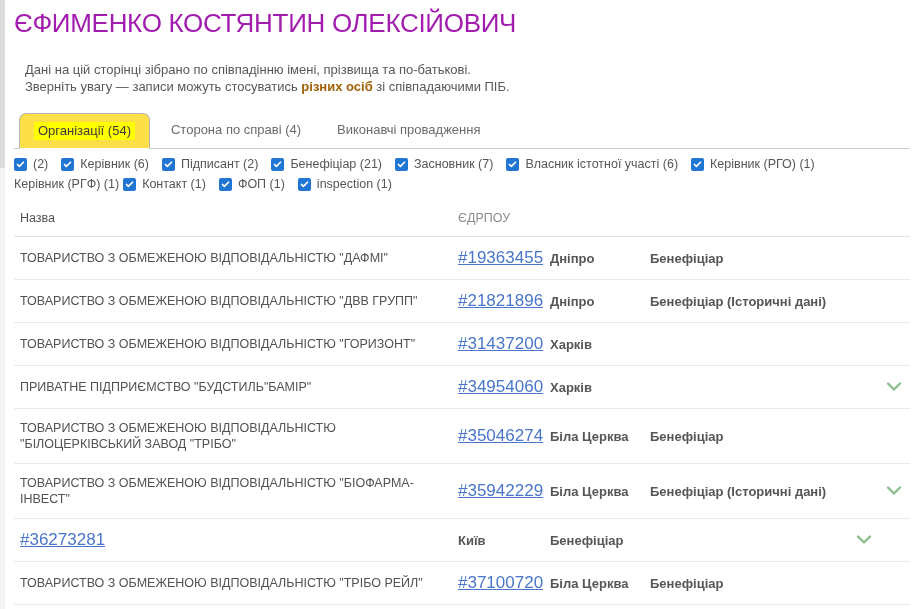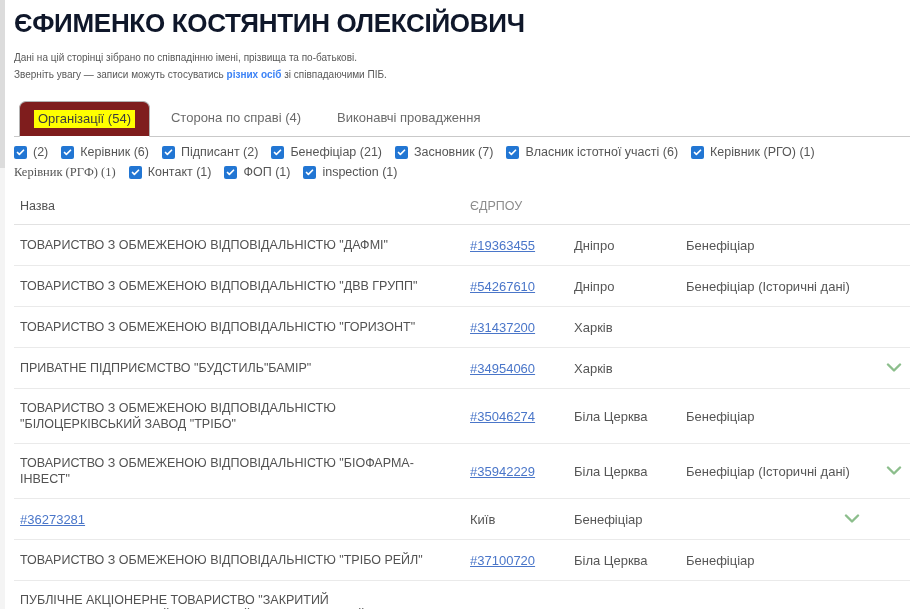--- a/index.html
+++ b/index.html
@@ -12,64 +12,64 @@
     font-family:"Liberation Sans", sans-serif;
     color:#555;
   }
   
   .left-scroll { position:absolute; left:0; top:0; width:5px; height:609px; background:#f4f4f4; }
   .left-scroll .thumb { position:absolute; left:0; top:0; width:5px; height:168px; background:#dcdcdc; }
 
   .content { position:absolute; left:5px; top:0; width:913px; padding:8px 8px 0 9px; }
 
   .page-title {
-    font-size:26px; font-weight:bold; color:#0f172a; letter-spacing:-0.3px;
-    line-height:30px; margin-bottom:11px;
-  }
-  .note { font-size:10px; color:#585858; line-height:17px; margin-bottom:17px; }
-  .note b { color:#3b82f6; }
+    font-size:26px; font-weight:normal; color:#a21caf; letter-spacing:-0.3px;
+    line-height:30px; margin-bottom:23px;
+  }
+  .note { font-size:13px; color:#585858; line-height:17px; margin-bottom:17px;margin-left:11px; }
+  .note b { color:#a16207; }
 
   
   .tabbar { display:flex; align-items:flex-end; border-bottom:1px solid #c9c9c9; padding-left:5px; }
   .tab {
     font-size:13px; color:#6b6b6b; padding:9px 14px 10px; cursor:pointer;
     border:1px solid transparent; white-space:nowrap; margin-right:6px;
   }
   .tab.active {
     border:1px solid #b3b3b3; border-bottom:1px solid #fff; margin-bottom:-1px;
-    border-radius:7px 7px 0 0; background:#7f1d1d; color:#3c3c3c;
+    border-radius:7px 7px 0 0; background:#fde047; color:#3c3c3c;
   }
   .tab.active .tab-label { background:var(--tab_highlight); padding:1px 4px 2px; }
 
   
   .filters { margin-top:7px; font-size:12.5px; color:#565656; }
   .f-row { display:flex; align-items:center; flex-wrap:nowrap; margin-bottom:4px; min-height:16px; }
   .fitem { display:flex; align-items:center; margin-right:13px; cursor:pointer; white-space:nowrap; }
   .cb {
     width:13px; height:13px; border-radius:2px; background:var(--checkbox);
     display:inline-flex; align-items:center; justify-content:center; flex:0 0 13px;
     margin-right:6px;
   }
   .cb svg { display:block; }
-  .flabel-only { margin-right:13px; white-space:nowrap;font-family:Liberation Serif, serif; }
+  .flabel-only { margin-right:4px; white-space:nowrap; }
 
   
   .tbl { margin-top:8px; }
   .thead, .trow {
     display:grid;
     grid-template-columns:438px 92px 100px 1fr 30px;
-    column-gap:12px;
+    column-gap:0;
     align-items:center;
     padding:11px 6px 11px 6px;
   }
   .thead { color:#8c8c8c; font-size:12.5px; padding-top:10px; padding-bottom:10px; border-bottom:1px solid #e2e2e2; }
   .trow { border-bottom:1px solid #eaeaea; }
   .cell-name { font-size:12.5px; color:#525252; line-height:16px; padding-right:18px; }
-  .cell-edrpou a { color:var(--link); font-size:13px; text-decoration:underline; cursor:pointer; }
-  .cell-city, .cell-role { font-size:13px; color:#565656; }
+  .cell-edrpou a { color:var(--link); font-size:17px; text-decoration:underline; cursor:pointer; }
+  .cell-city, .cell-role { font-size:13px; color:#565656;font-weight:bold; }
   .cell-chev { display:flex; justify-content:flex-end; padding-right:2px; }
   .chev-icon { cursor:pointer; display:block; }
   .chev-icon polyline { stroke:var(--chevron); }
 </style>
 </head>
 <body>
 
 <div class="screen">
   <div class="left-scroll">
     <div class="thumb"></div>
@@ -188,21 +188,21 @@
       <div id="tbody">
           <div class="trow">
             <div class="cell-name">ТОВАРИСТВО З ОБМЕЖЕНОЮ ВІДПОВІДАЛЬНІСТЮ "ДАФМІ"</div>
             <div class="cell-edrpou"><a>#19363455</a></div>
             <div class="cell-city">Дніпро</div>
             <div class="cell-role">Бенефіціар</div>
             <div class="cell-chev"></div>
           </div>
           <div class="trow">
             <div class="cell-name">ТОВАРИСТВО З ОБМЕЖЕНОЮ ВІДПОВІДАЛЬНІСТЮ "ДВВ ГРУПП"</div>
-            <div class="cell-edrpou"><a>#54267610</a></div>
+            <div class="cell-edrpou"><a>#21821896</a></div>
             <div class="cell-city">Дніпро</div>
             <div class="cell-role">Бенефіціар (Історичні дані)</div>
             <div class="cell-chev"></div>
           </div>
           <div class="trow">
             <div class="cell-name">ТОВАРИСТВО З ОБМЕЖЕНОЮ ВІДПОВІДАЛЬНІСТЮ "ГОРИЗОНТ"</div>
             <div class="cell-edrpou"><a>#31437200</a></div>
             <div class="cell-city">Харків</div>
             <div class="cell-chev"></div>
           </div>

